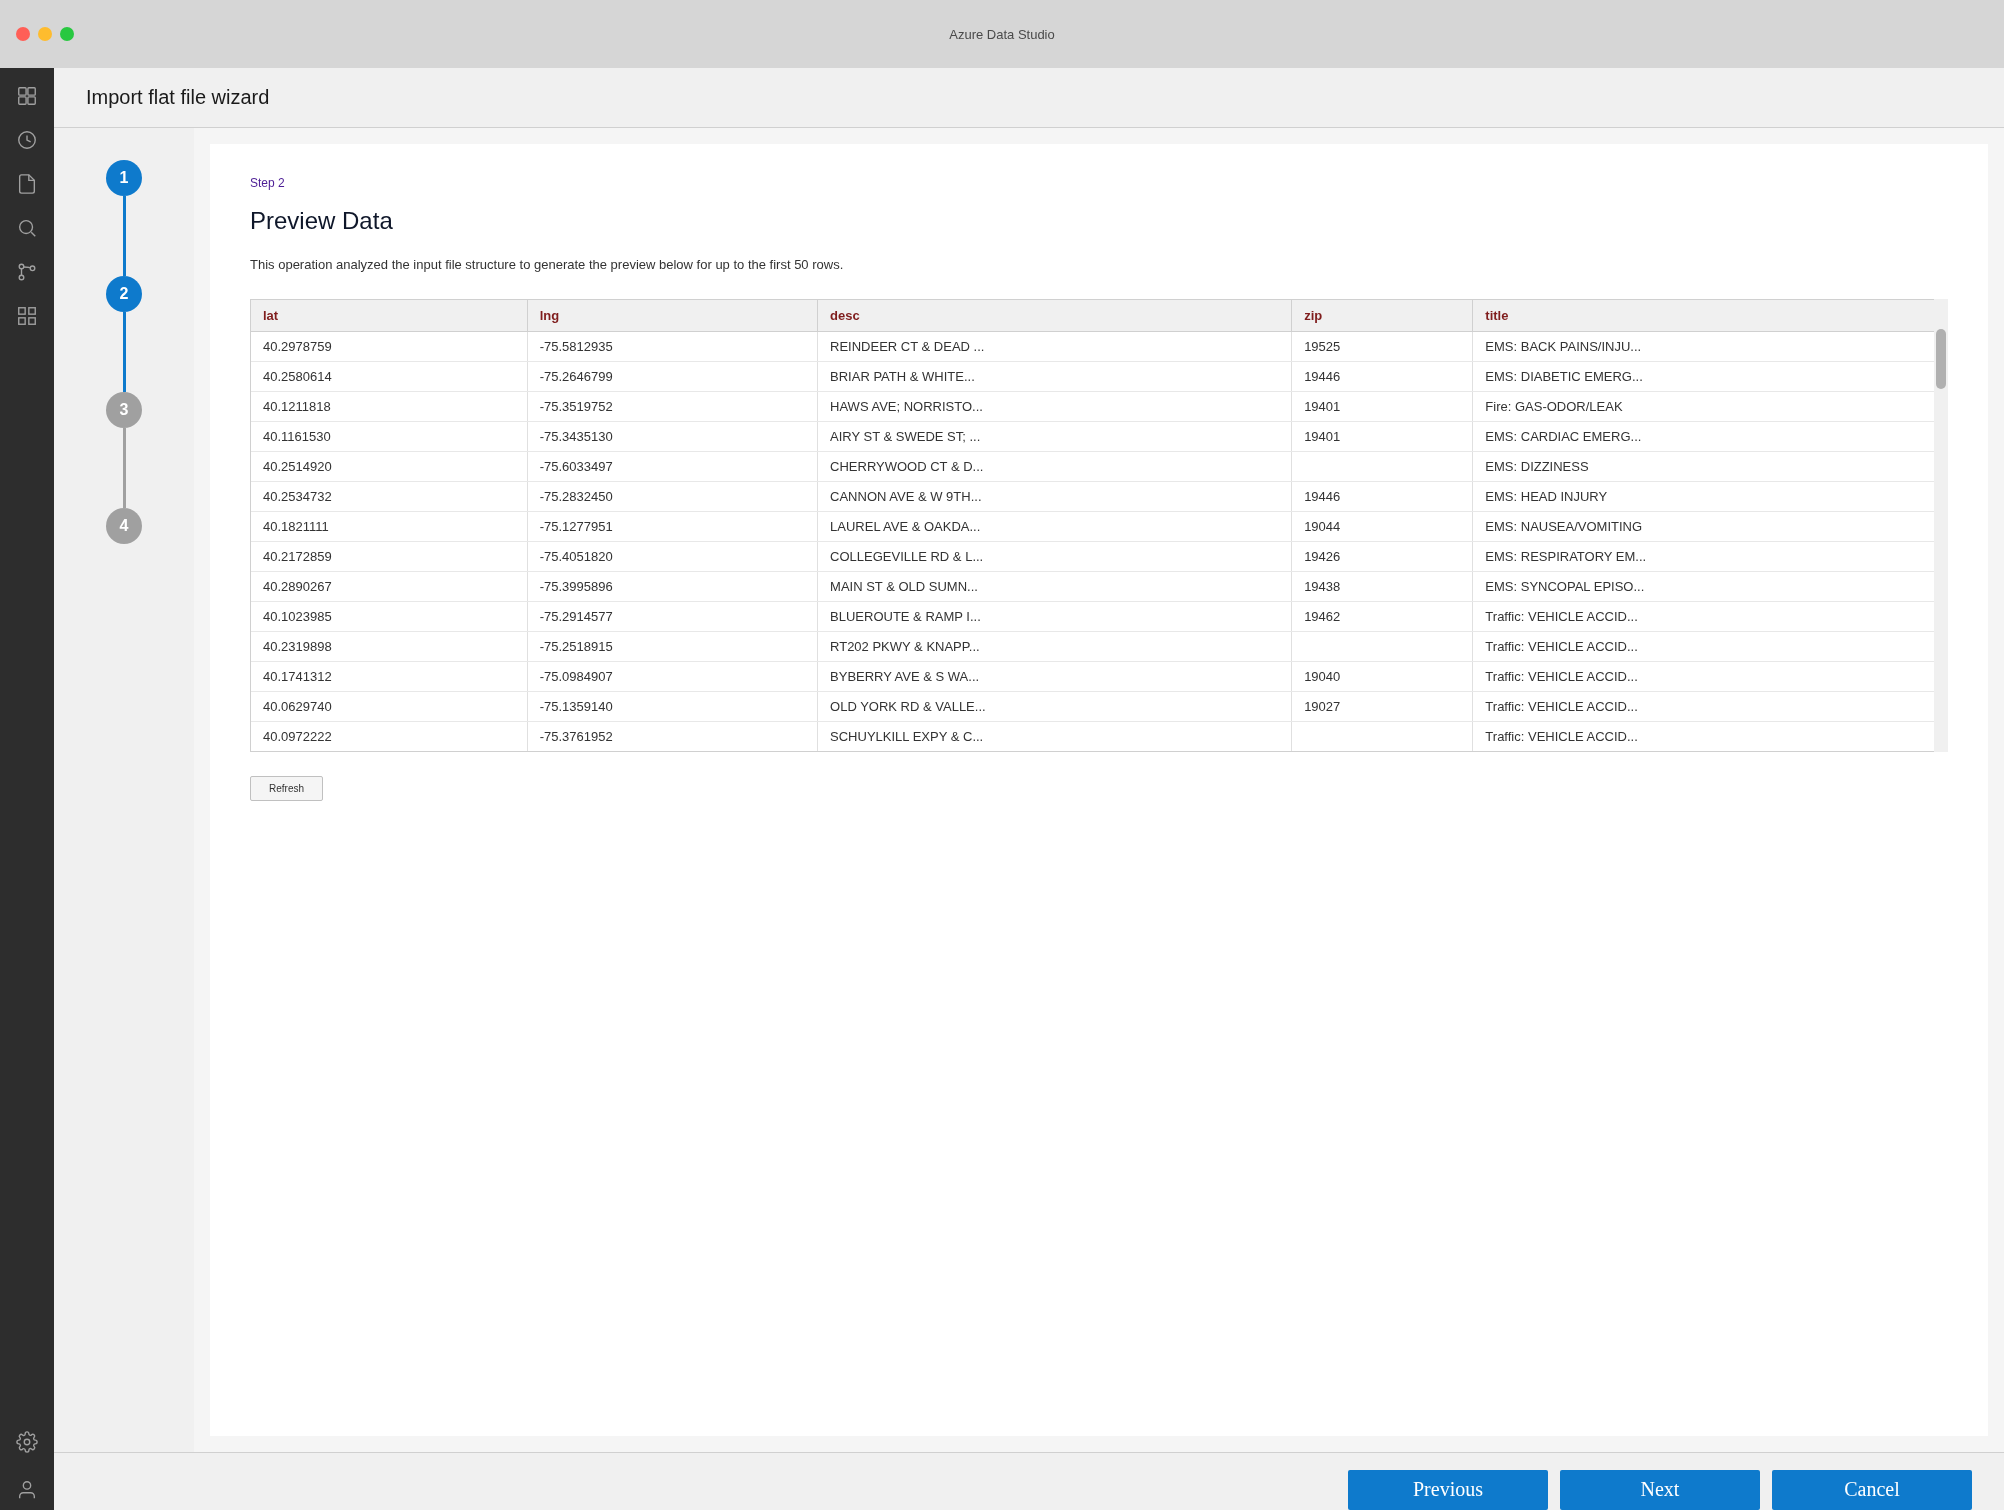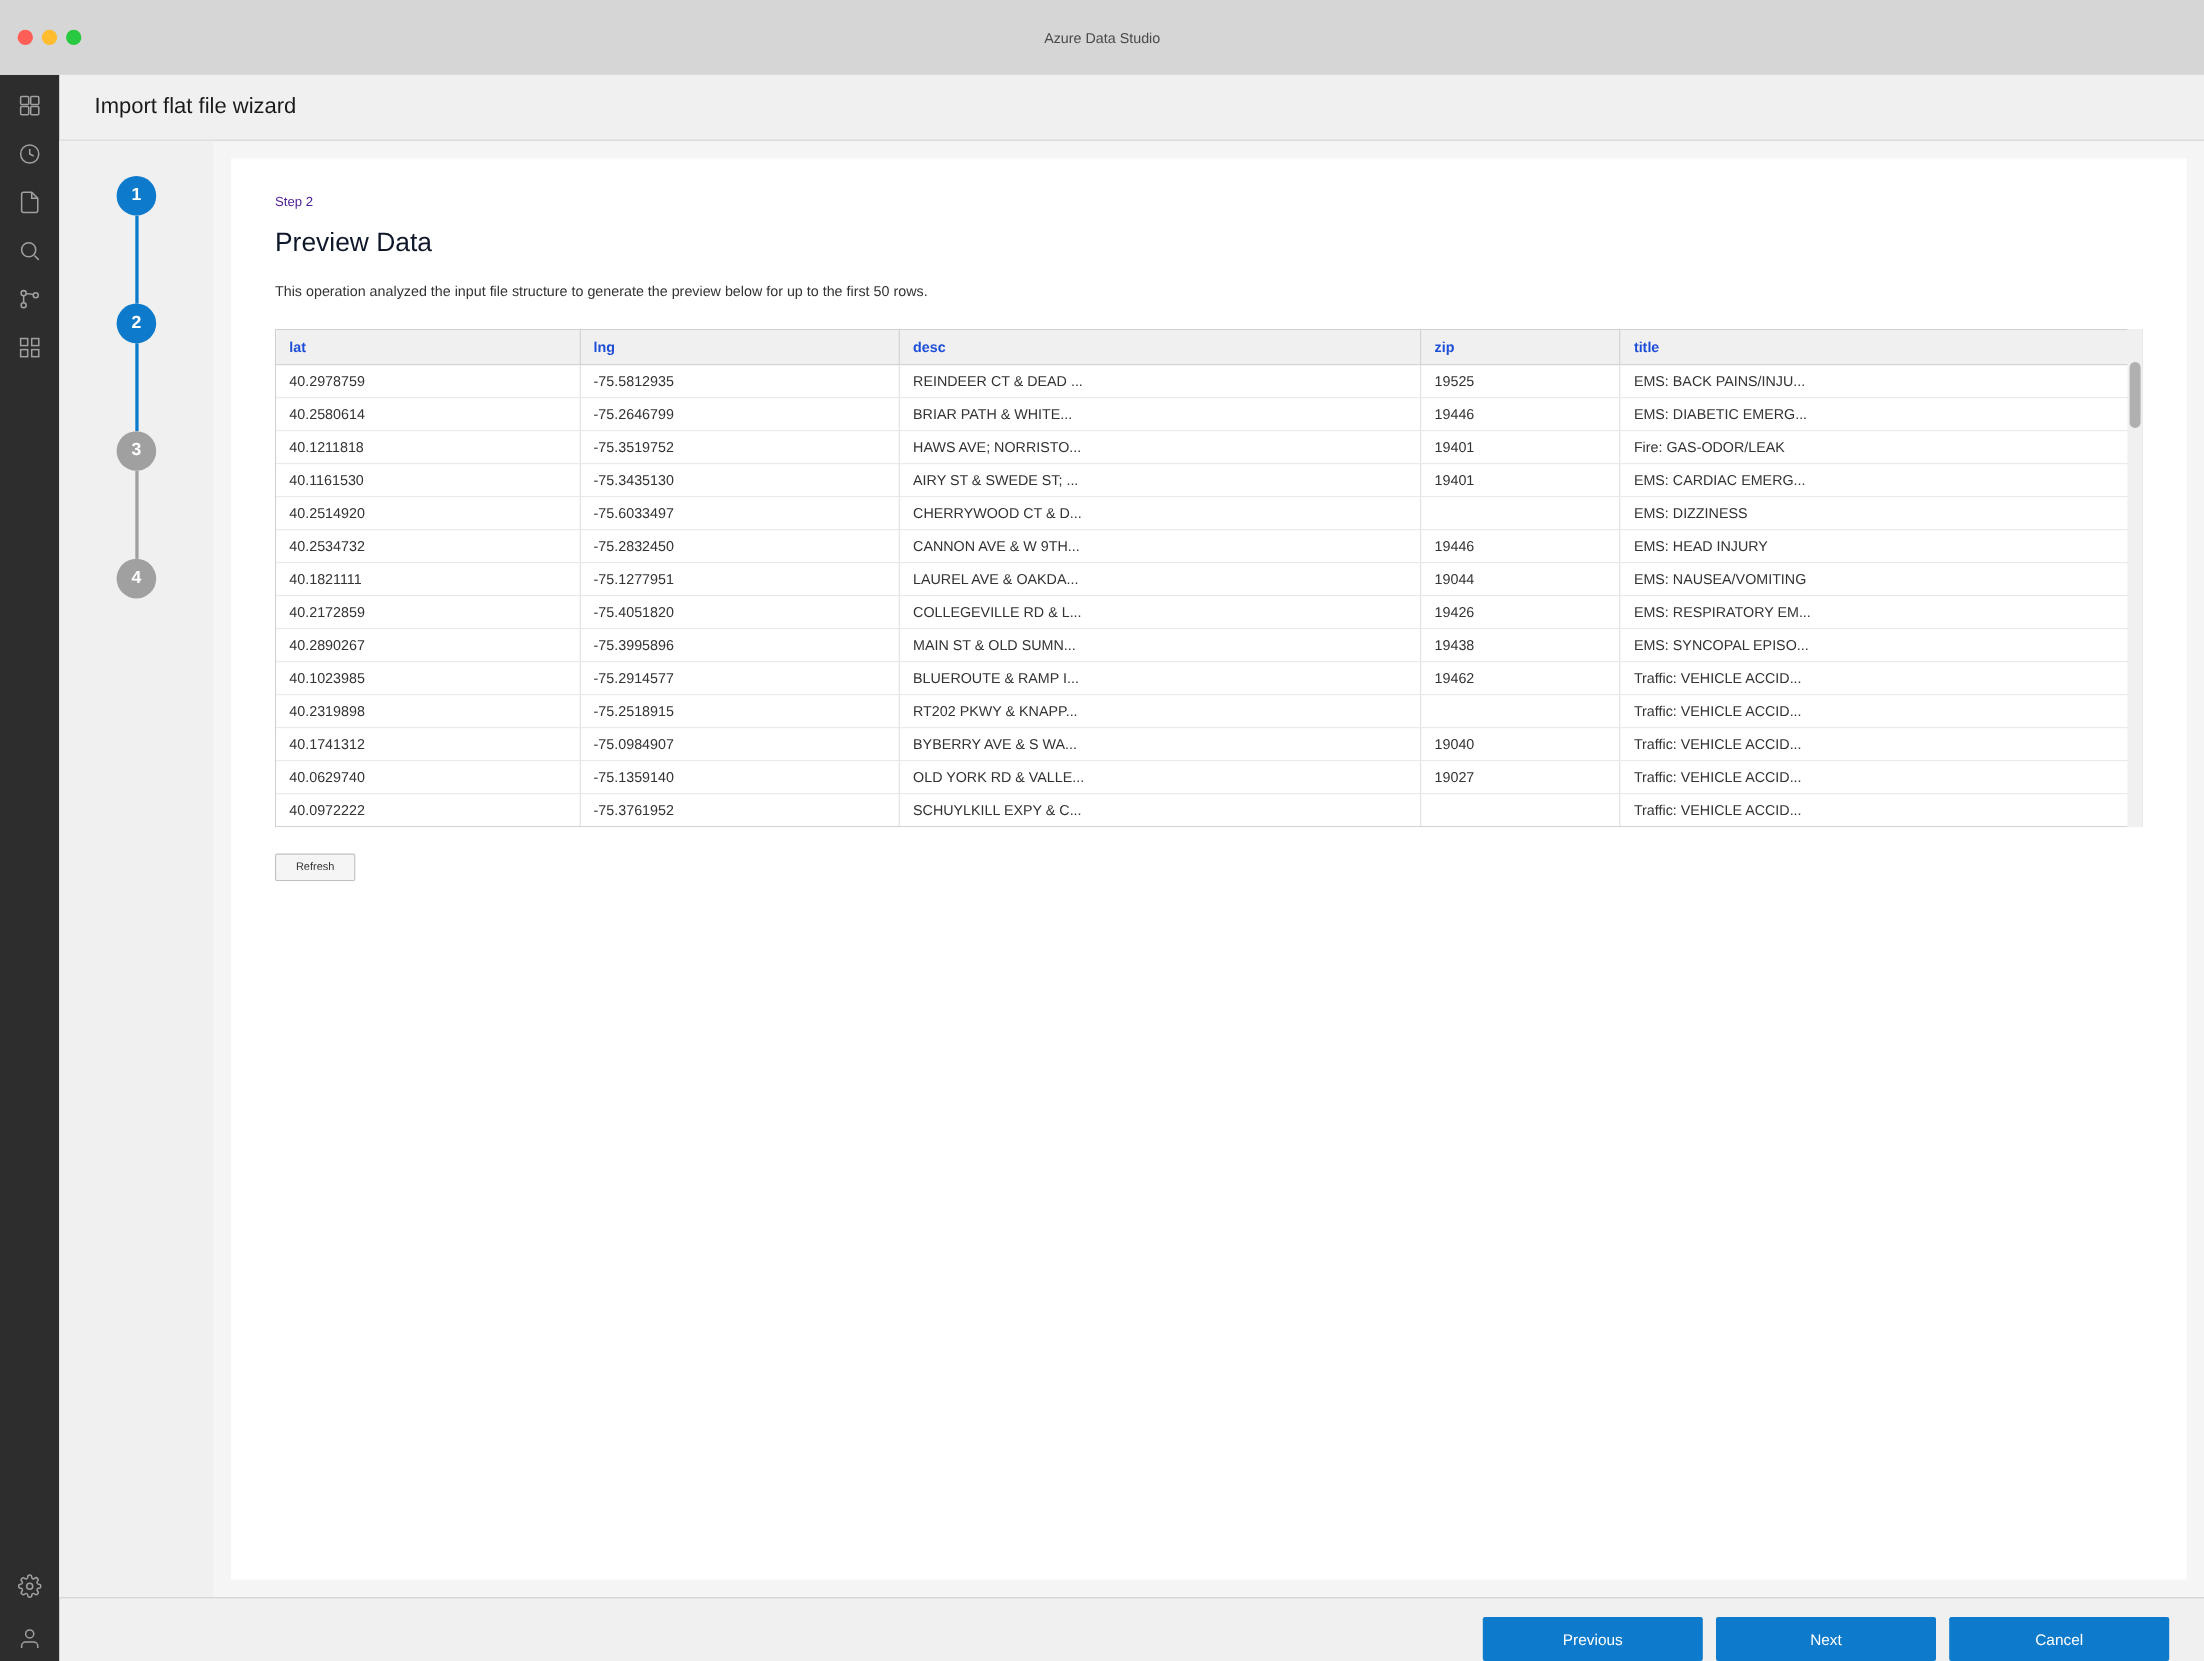--- a/index.html
+++ b/index.html
@@ -182,21 +182,21 @@
       border-collapse: collapse;
       font-size: 13px;
     }
     .data-table th {
       background: #f0f0f0;
       border-right: 1px solid #d0d0d0;
       border-bottom: 1px solid #d0d0d0;
       padding: 8px 12px;
       text-align: left;
       font-weight: 600;
-      color: #1d4ed8;
+      color: #7f1d1d;
     }
     .data-table td {
       border-right: 1px solid #e0e0e0;
       border-bottom: 1px solid #e8e8e8;
       padding: 7px 12px;
       color: #333;
       white-space: nowrap;
       overflow: hidden;
       text-overflow: ellipsis;
       max-width: 160px;
@@ -249,23 +249,24 @@
       align-items: center;
       justify-content: flex-end;
       padding: 0 32px;
       gap: 12px;
     }
     .footer-btn {
       height: 40px;
       min-width: 200px;
       border: none;
       border-radius: 2px;
-      font-size: 14px;
+      font-size: 20px;
       font-weight: 500;
       cursor: pointer;
+      font-family: Liberation Serif, serif;
     }
     .footer-btn.primary { background: #0e7acc; color: white; }
     .footer-btn.secondary { background: #0e7acc; color: white; }
     .footer-btn.cancel { background: #0e7acc; color: white; }
   </style>
 </head>
 <body>
 
 <div class="titlebar">
   <div class="titlebar-buttons">

